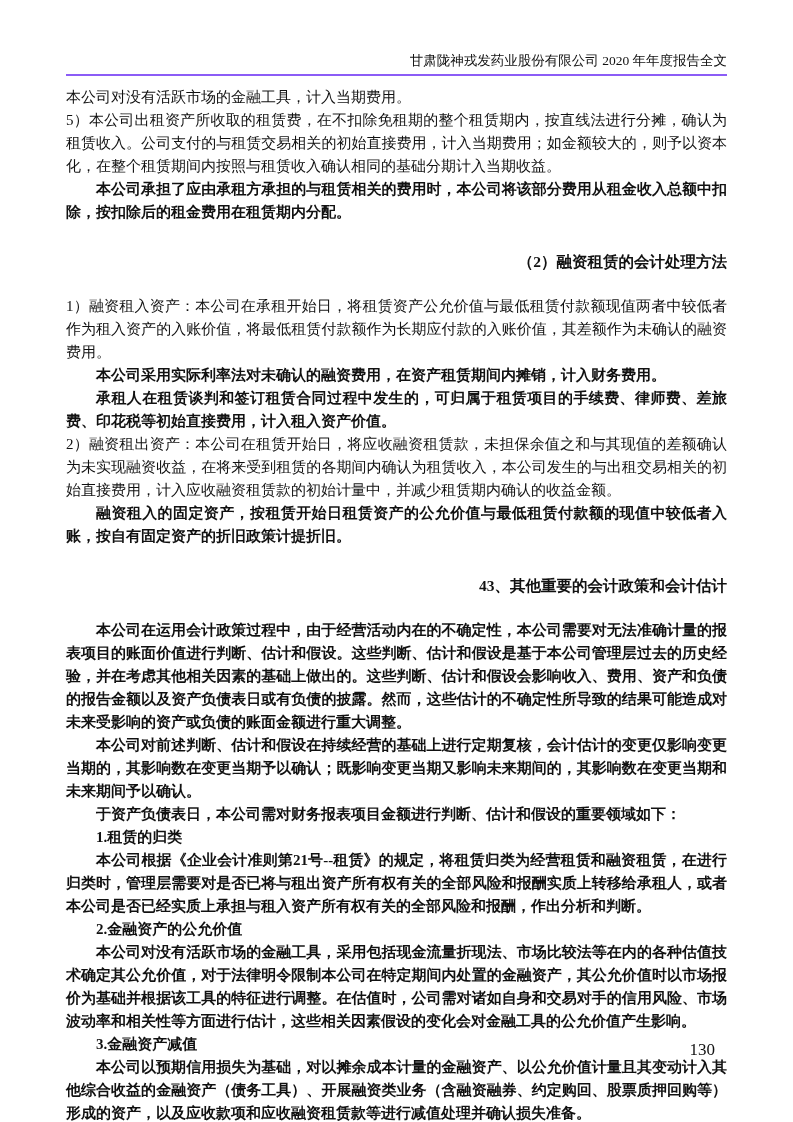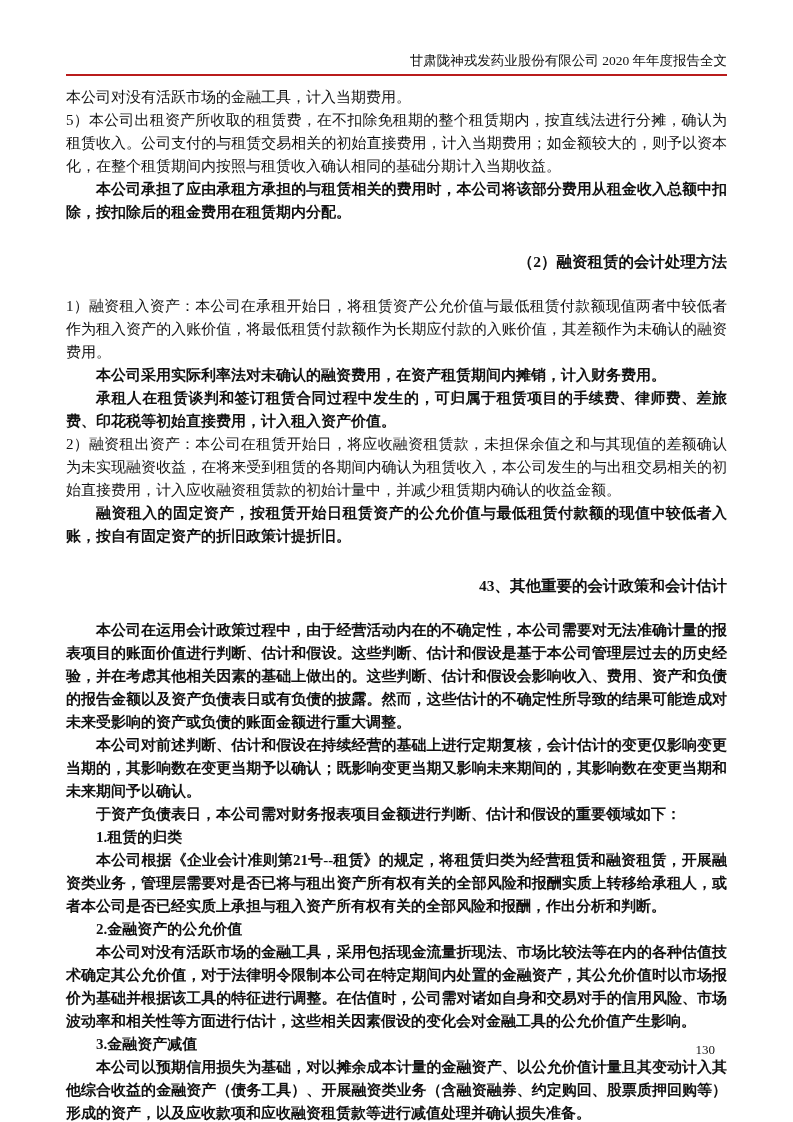--- a/index.html
+++ b/index.html
@@ -17,21 +17,21 @@
   }
   .page {
     width: 793px;
     height: 1122px;
     position: relative;
   }
   .page-header {
     margin: 0 66px;
     padding-top: 53px;
     padding-bottom: 5px;
-    border-bottom: 2px solid #b91c1c;
+    border-bottom: 2px solid #8b5cf6;
     text-align: right;
     font-size: 13.5px;
     line-height: 16px;
     white-space: nowrap;
   }
   .content {
     margin: 10px 66px 0 66px;
     font-size: 15px;
     line-height: 23px;
     text-align: justify;
@@ -49,21 +49,21 @@
     font-size: 15.5px;
     font-weight: bold;
     margin: 26px 0 22px 0;
     line-height: 23px;
     text-align: right;
   }
   .page-footer {
     position: absolute;
     right: 78px;
     top: 1042px;
-    font-size: 13px;
+    font-size: 17px;
     line-height: 15px;
   }
 </style>
 </head>
 <body>
 
 <div class="page">
 
   <div class="page-header">
     <span>甘肃陇神戎发药业股份有限公司 2020 年年度报告全文</span>
@@ -77,21 +77,21 @@
     <p class="body">1）融资租入资产：本公司在承租开始日，将租赁资产公允价值与最低租赁付款额现值两者中较低者作为租入资产的入账价值，将最低租赁付款额作为长期应付款的入账价值，其差额作为未确认的融资费用。</p>
     <p class="indent">本公司采用实际利率法对未确认的融资费用，在资产租赁期间内摊销，计入财务费用。</p>
     <p class="indent">承租人在租赁谈判和签订租赁合同过程中发生的，可归属于租赁项目的手续费、律师费、差旅费、印花税等初始直接费用，计入租入资产价值。</p>
     <p class="body">2）融资租出资产：本公司在租赁开始日，将应收融资租赁款，未担保余值之和与其现值的差额确认为未实现融资收益，在将来受到租赁的各期间内确认为租赁收入，本公司发生的与出租交易相关的初始直接费用，计入应收融资租赁款的初始计量中，并减少租赁期内确认的收益金额。</p>
     <p class="indent">融资租入的固定资产，按租赁开始日租赁资产的公允价值与最低租赁付款额的现值中较低者入账，按自有固定资产的折旧政策计提折旧。</p>
     <h2>43、其他重要的会计政策和会计估计</h2>
     <p class="indent">本公司在运用会计政策过程中，由于经营活动内在的不确定性，本公司需要对无法准确计量的报表项目的账面价值进行判断、估计和假设。这些判断、估计和假设是基于本公司管理层过去的历史经验，并在考虑其他相关因素的基础上做出的。这些判断、估计和假设会影响收入、费用、资产和负债的报告金额以及资产负债表日或有负债的披露。然而，这些估计的不确定性所导致的结果可能造成对未来受影响的资产或负债的账面金额进行重大调整。</p>
     <p class="indent">本公司对前述判断、估计和假设在持续经营的基础上进行定期复核，会计估计的变更仅影响变更当期的，其影响数在变更当期予以确认；既影响变更当期又影响未来期间的，其影响数在变更当期和未来期间予以确认。</p>
     <p class="indent">于资产负债表日，本公司需对财务报表项目金额进行判断、估计和假设的重要领域如下：</p>
     <p class="indent">1.租赁的归类</p>
-    <p class="indent">本公司根据《企业会计准则第21号--租赁》的规定，将租赁归类为经营租赁和融资租赁，开展融资类业务，管理层需要对是否已将与租出资产所有权有关的全部风险和报酬实质上转移给承租人，或者本公司是否已经实质上承担与租入资产所有权有关的全部风险和报酬，作出分析和判断。</p>
+    <p class="indent">本公司根据《企业会计准则第21号--租赁》的规定，将租赁归类为经营租赁和融资租赁，在进行归类时，管理层需要对是否已将与租出资产所有权有关的全部风险和报酬实质上转移给承租人，或者本公司是否已经实质上承担与租入资产所有权有关的全部风险和报酬，作出分析和判断。</p>
     <p class="indent">2.金融资产的公允价值</p>
     <p class="indent">本公司对没有活跃市场的金融工具，采用包括现金流量折现法、市场比较法等在内的各种估值技术确定其公允价值，对于法律明令限制本公司在特定期间内处置的金融资产，其公允价值时以市场报价为基础并根据该工具的特征进行调整。在估值时，公司需对诸如自身和交易对手的信用风险、市场波动率和相关性等方面进行估计，这些相关因素假设的变化会对金融工具的公允价值产生影响。</p>
     <p class="indent">3.金融资产减值</p>
     <p class="indent">本公司以预期信用损失为基础，对以摊余成本计量的金融资产、以公允价值计量且其变动计入其他综合收益的金融资产（债务工具）、开展融资类业务（含融资融券、约定购回、股票质押回购等）形成的资产，以及应收款项和应收融资租赁款等进行减值处理并确认损失准备。</p>
   </div>
 
   <div class="page-footer">130</div>
 
 </div>
 

